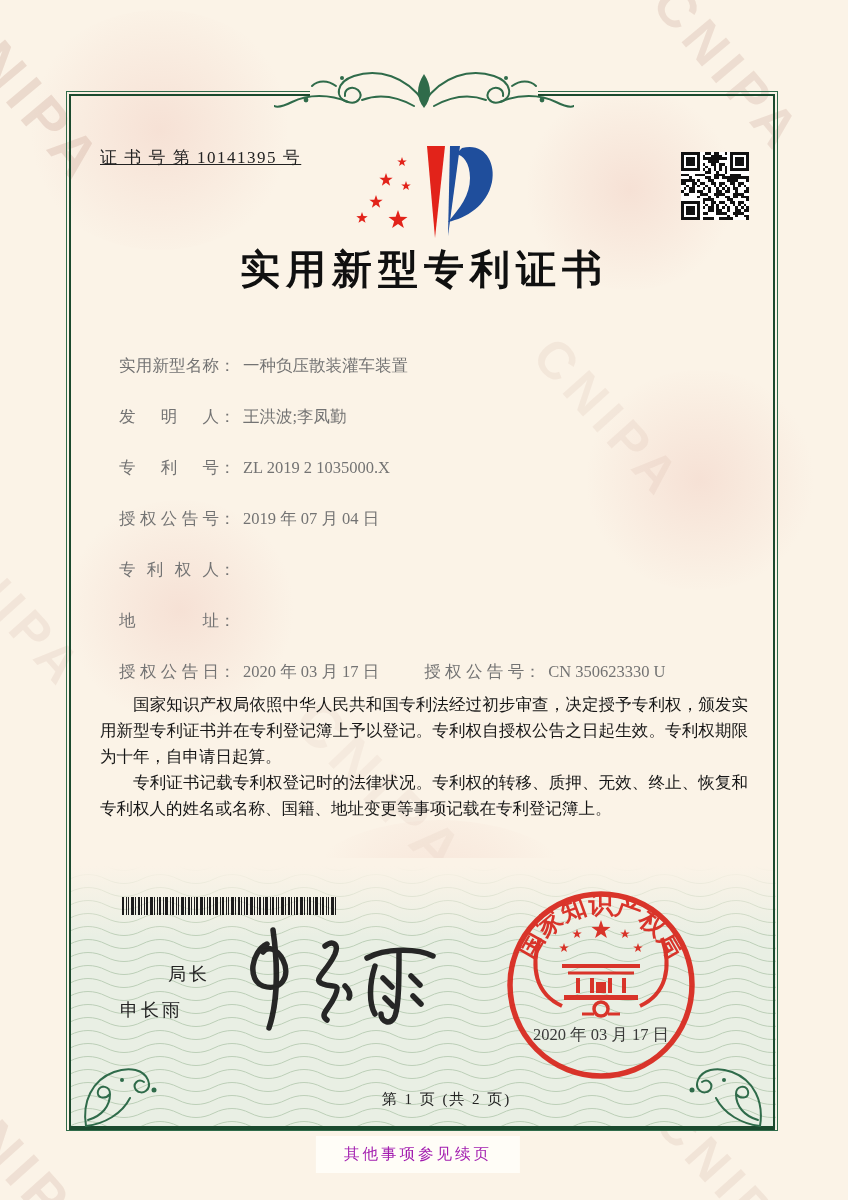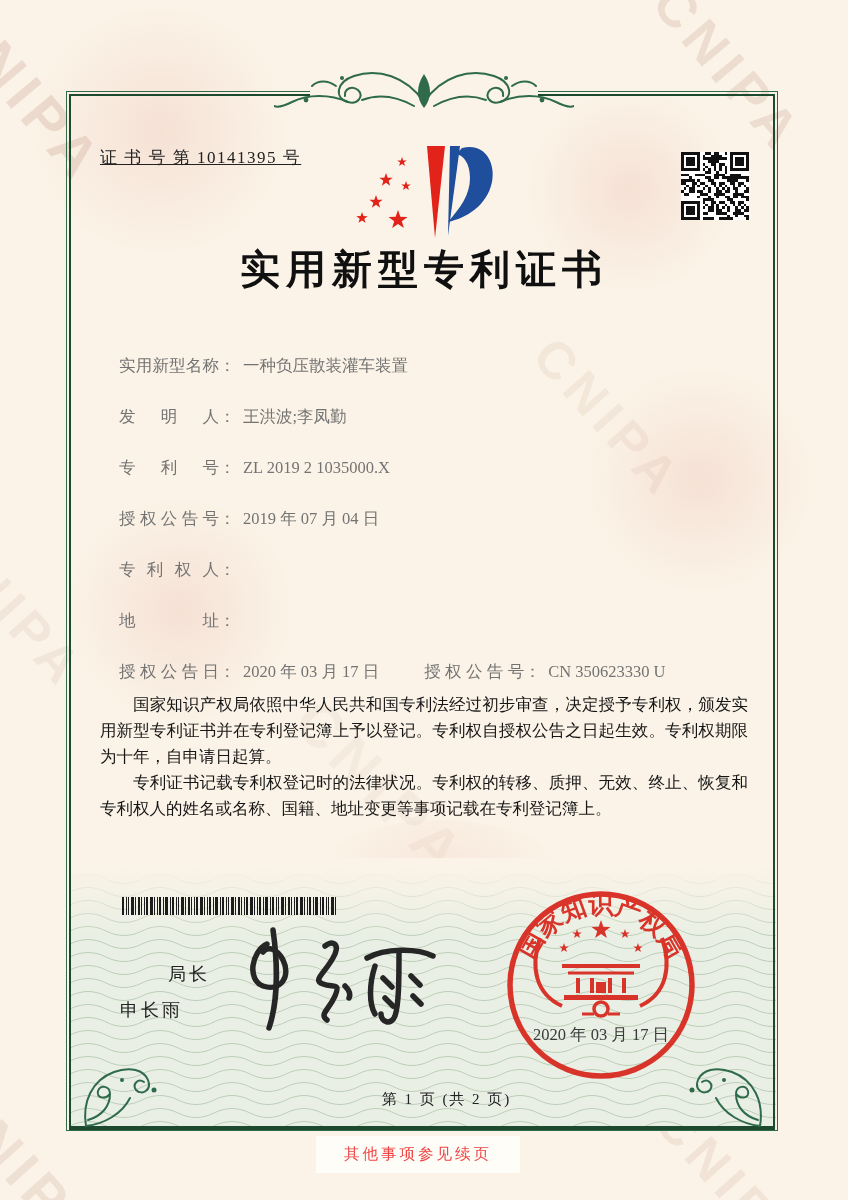--- a/index.html
+++ b/index.html
@@ -40,21 +40,21 @@
   .body-text{left:100px;top:692px;width:648px;font-size:16.5px;line-height:26px;
       text-align:justify;color:#161616;}
   .body-text p{margin:0;text-indent:2em;}
 
   .director{font-family:"Liberation Sans","DejaVu Sans",sans-serif;font-size:18px;color:#222;
       letter-spacing:3px;}
 
   .footer-page{left:66px;top:1090px;width:761px;text-align:center;font-size:15px;color:#222;
       letter-spacing:2px;z-index:5;}
   .footer-note{left:50%;top:1136px;transform:translateX(-53%);background:#fffdf7;
-      padding:8px 28px;font-size:15.5px;letter-spacing:3px;color:#ef4444;z-index:5;}
+      padding:8px 28px;font-size:15.5px;letter-spacing:3px;color:#a21caf;z-index:5;}
 
   .seal-box{left:504px;top:888px;width:194px;height:194px;z-index:6;}
   .sig-box{left:233px;top:922px;width:212px;height:112px;z-index:5;}
   svg{display:block;}
 </style>
 </head>
 <body>
 
 <div class="page">
 

